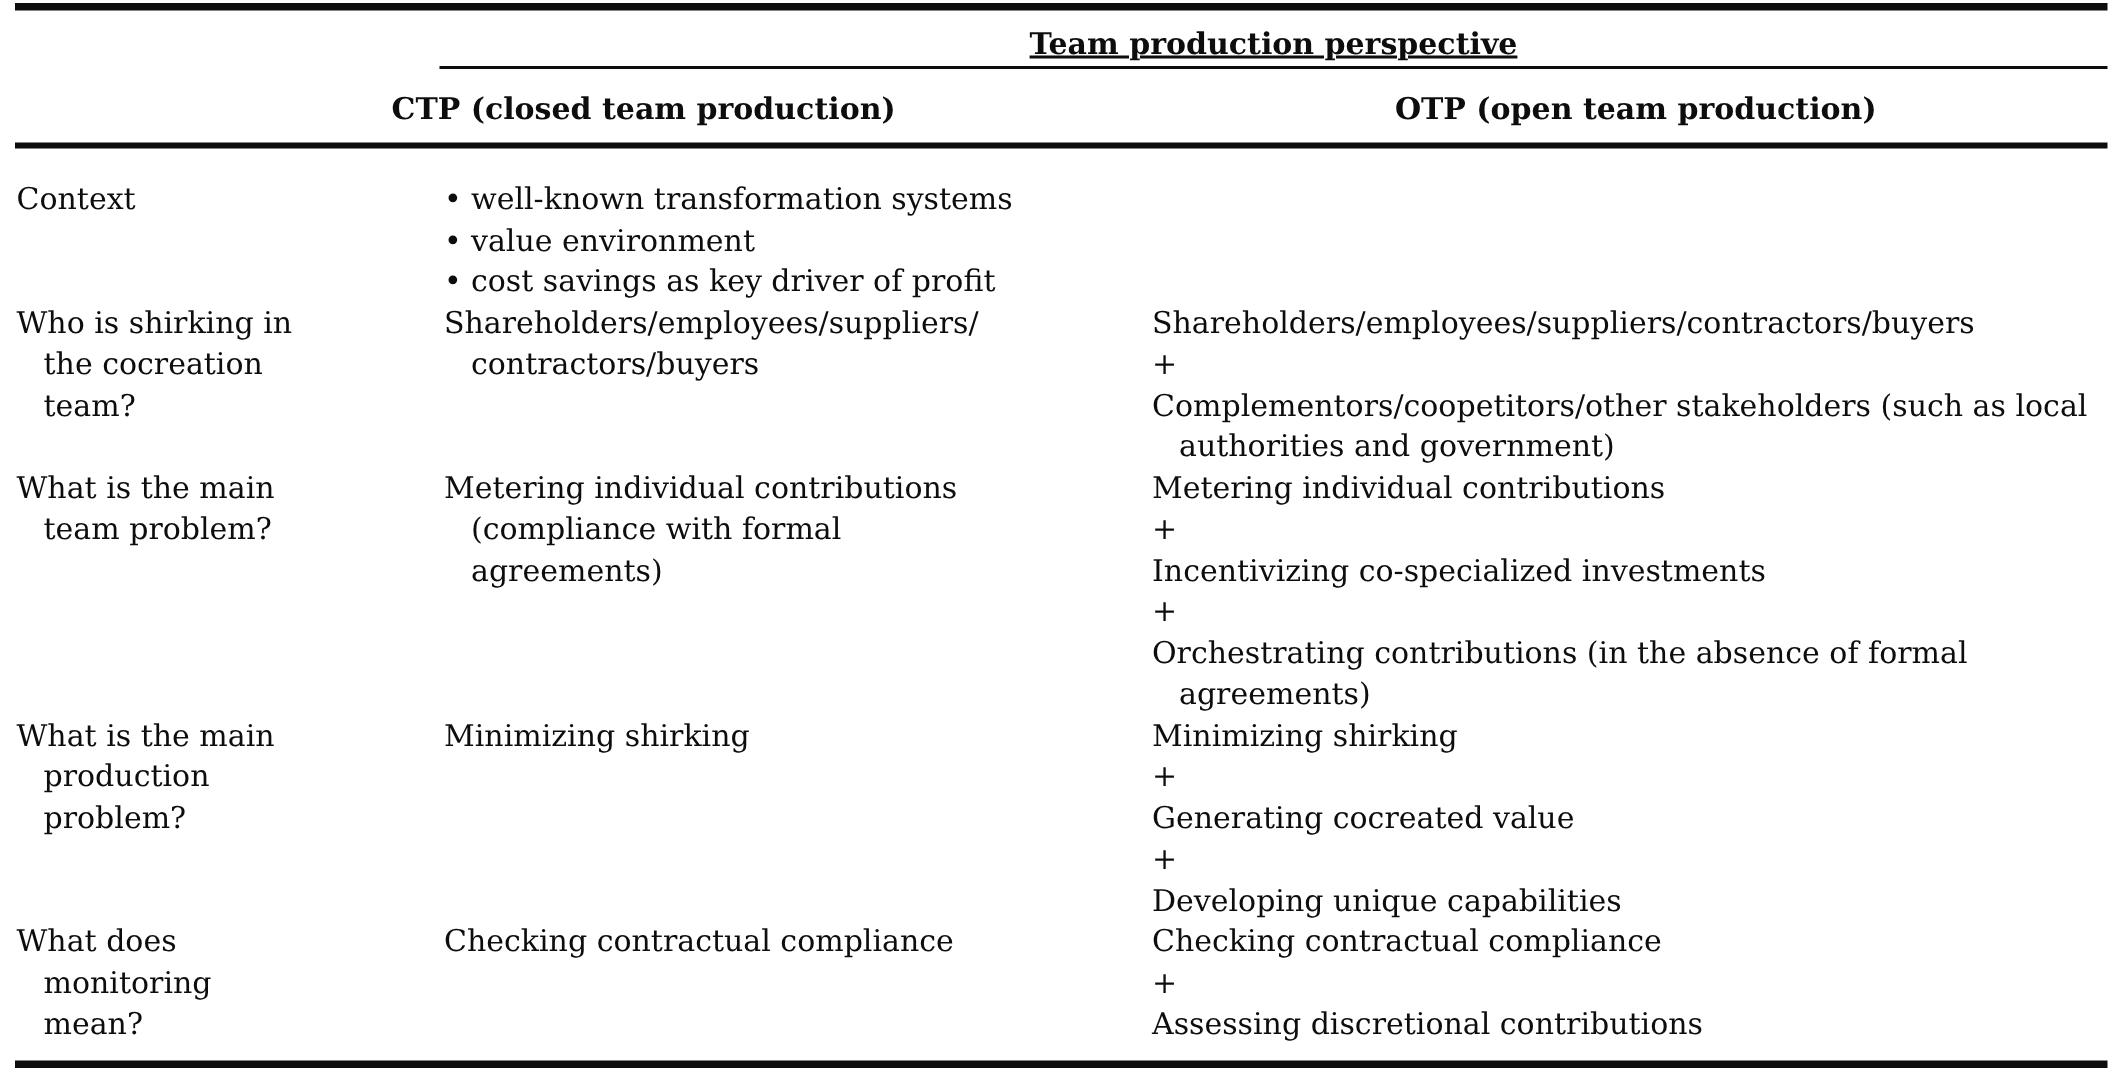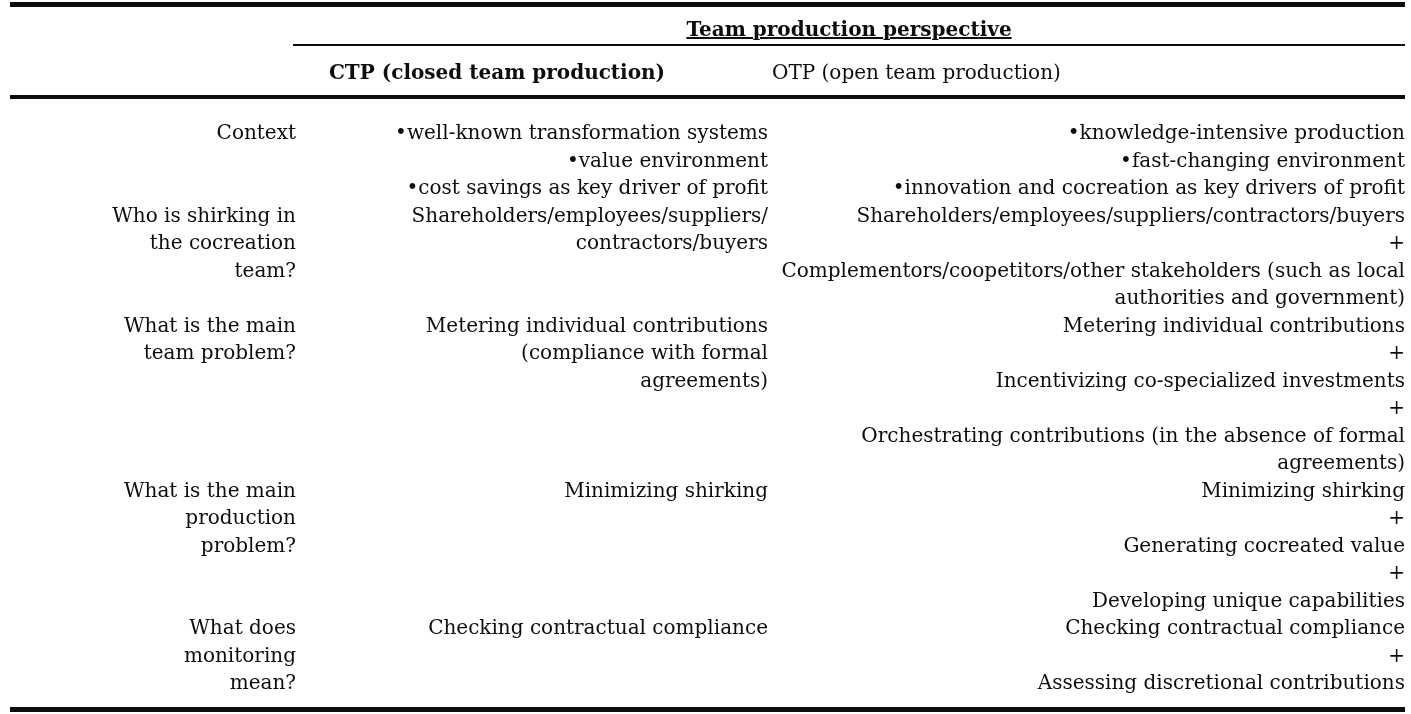--- a/index.html
+++ b/index.html
@@ -21,30 +21,30 @@
   .header-zone { position: relative; height: 88px; }
   .span-title {
     position: absolute; left: 293px; right: 6px; top: 9px;
     text-align: center; font-weight: bold; line-height: 26px;
     white-space: nowrap;
     text-decoration: underline;
   }
   .thin-rule { position: absolute; left: 293px; right: 6px; top: 37px; height: 2px; background: #0d0d0d; }
   .col-header-row { position: absolute; left: 296px; right: 6px; top: 52px; display: flex; }
   .ctp-head {
-    width: 472px; text-align: center; font-weight: bold;
+    width: 472px; text-align: left; font-weight: bold;
     line-height: 27px; transform: translateX(-35px); white-space: nowrap;
   }
   .otp-head {
-    flex: 1; font-weight: normal;
+    flex: 1; text-align: center; font-weight: bold;
     line-height: 27px; transform: translateX(4px); white-space: nowrap;
   }
 
   .table-body { padding: 20px 6px 0 0; }
-  .t-row { display: flex; align-items: flex-start; text-align: right; }
+  .t-row { display: flex; align-items: flex-start; }
   .c-label { width: 285px; padding-left: 11px; }
   .c-ctp   { width: 472px; }
   .c-otp   { flex: 1; }
   .line { line-height: 27.5px; white-space: nowrap; }
   .line.cont { padding-left: 18px; }
   .bullet { display: inline-block; width: 18px; }
 </style>
 </head>
 <body>
 
@@ -64,25 +64,20 @@
 
   <div class="table-body" id="table-body">
       <div class="t-row">
         <div class="c-label">
           <div class="line">Context</div>
         </div>
         <div class="c-ctp">
           <div class="line"><span class="bullet">•</span><span>well-known transformation systems</span></div>
           <div class="line"><span class="bullet">•</span><span>value environment</span></div>
           <div class="line"><span class="bullet">•</span><span>cost savings as key driver of profit</span></div>
-        </div>
-        <div class="c-otp">
-          <div class="line"><span class="bullet">•</span><span>knowledge-intensive production</span></div>
-          <div class="line"><span class="bullet">•</span><span>fast-changing environment</span></div>
-          <div class="line"><span class="bullet">•</span><span>innovation and cocreation as key drivers of profit</span></div>
         </div>
       </div>
       <div class="t-row">
         <div class="c-label">
           <div class="line">Who is shirking in</div>
           <div class="line cont">the cocreation</div>
           <div class="line cont">team?</div>
         </div>
         <div class="c-ctp">
           <div class="line">Shareholders/employees/suppliers/</div>

